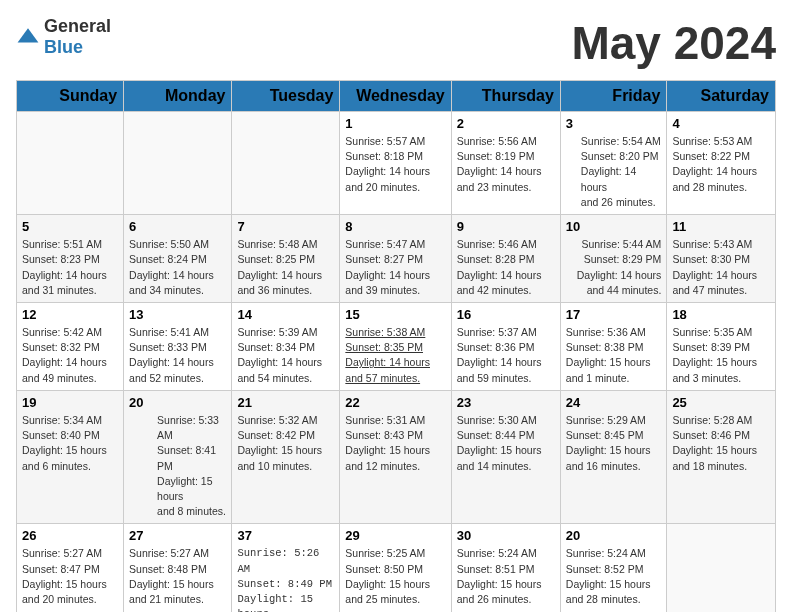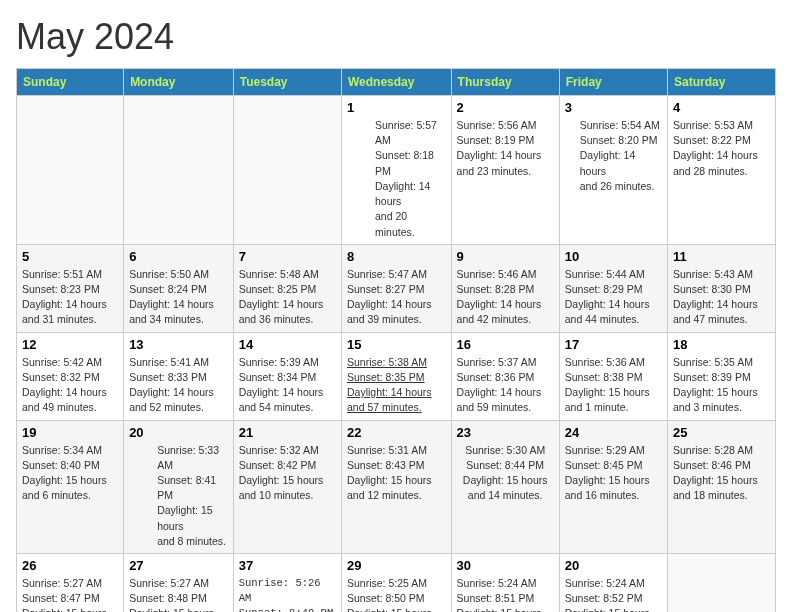--- a/index.html
+++ b/index.html
@@ -32,39 +32,39 @@
       color: #2a7ab5;
     }
     .logo-icon {
       width: 24px;
       height: 24px;
     }
     .title-block {
       text-align: right;
     }
     .month-title {
-      font-size: 36px;
-      font-weight: normal;
+      font-size: 46px;
+      font-weight: bold;
       color: #333;
     }
     .location-title {
       font-size: 16px;
       color: #555;
     }
     table {
       width: 100%;
       border-collapse: collapse;
       font-size: 11px;
     }
     thead th {
       background-color: #2a7ab5;
-      color: #bef264;
-      text-align: left;
+      color: #000000;
+      text-align: right;
       padding: 6px 6px;
-      font-size: 12px;
+      font-size: 16px;
       font-weight: bold;
       border: 1px solid #ccc;
     }
     tbody td {
       border: 1px solid #ccc;
       vertical-align: top;
       padding: 4px 5px;
       width: 113px;
       min-height: 80px;
       background: #fff;
@@ -84,20 +84,29 @@
       line-height: 1.45;
     }
     .empty-cell {
       background: #f9f9f9;
     }
   </style>
 </head>
 <body>
 
 <div class="header">
+  <div class="logo">
+    <svg class="logo-icon" viewBox="0 0 30 30" xmlns="http://www.w3.org/2000/svg">
+      <polygon points="15,4 28,22 2,22" fill="#2a7ab5"></polygon>
+    </svg>
+    <div>
+      <span class="logo-text-general">General</span><br>
+      <span class="logo-text-blue">Blue</span>
+    </div>
+  </div>
   <div class="title-block">
     <div class="month-title">May 2024</div>
   </div>
 </div>
 
 <table>
   <thead>
     <tr id="header-row">
         <th>Sunday</th>
         <th>Monday</th>
@@ -108,21 +117,21 @@
         <th>Saturday</th>
       </tr>
   </thead>
   <tbody id="calendar-body">
   <tr>
         <td class="empty-cell"></td>
         <td class="empty-cell"></td>
         <td class="empty-cell"></td>
         <td>
           <span class="day-number">1</span>
-          <div class="day-info" style="white-space: pre-line; margin-left: 28px;">Sunrise: 5:57 AM
+          <div class="day-info" style="white-space: pre-line;">Sunrise: 5:57 AM
 Sunset: 8:18 PM
 Daylight: 14 hours
 and 20 minutes.</div>
         </td>
         <td>
           <span class="day-number">2</span>
           <div class="day-info" style="white-space: pre-line;">Sunrise: 5:56 AM
 Sunset: 8:19 PM
 Daylight: 14 hours
 and 23 minutes.</div>
@@ -173,21 +182,21 @@
         </td>
         <td>
           <span class="day-number">9</span>
           <div class="day-info" style="white-space: pre-line;">Sunrise: 5:46 AM
 Sunset: 8:28 PM
 Daylight: 14 hours
 and 42 minutes.</div>
         </td>
         <td>
           <span class="day-number">10</span>
-          <div class="day-info" style="white-space: pre-line;">Sunrise: 5:44 AM
+          <div class="day-info" style="white-space: pre-line; text-align: right;">Sunrise: 5:44 AM
 Sunset: 8:29 PM
 Daylight: 14 hours
 and 44 minutes.</div>
         </td>
         <td>
           <span class="day-number">11</span>
           <div class="day-info" style="white-space: pre-line;">Sunrise: 5:43 AM
 Sunset: 8:30 PM
 Daylight: 14 hours
 and 47 minutes.</div>
@@ -268,21 +277,21 @@
         </td>
         <td>
           <span class="day-number">22</span>
           <div class="day-info" style="white-space: pre-line;">Sunrise: 5:31 AM
 Sunset: 8:43 PM
 Daylight: 15 hours
 and 12 minutes.</div>
         </td>
         <td>
           <span class="day-number">23</span>
-          <div class="day-info" style="white-space: pre-line; text-align: center;">Sunrise: 5:30 AM
+          <div class="day-info" style="white-space: pre-line;">Sunrise: 5:30 AM
 Sunset: 8:44 PM
 Daylight: 15 hours
 and 14 minutes.</div>
         </td>
         <td>
           <span class="day-number">24</span>
           <div class="day-info" style="white-space: pre-line;">Sunrise: 5:29 AM
 Sunset: 8:45 PM
 Daylight: 15 hours
 and 16 minutes.</div>

